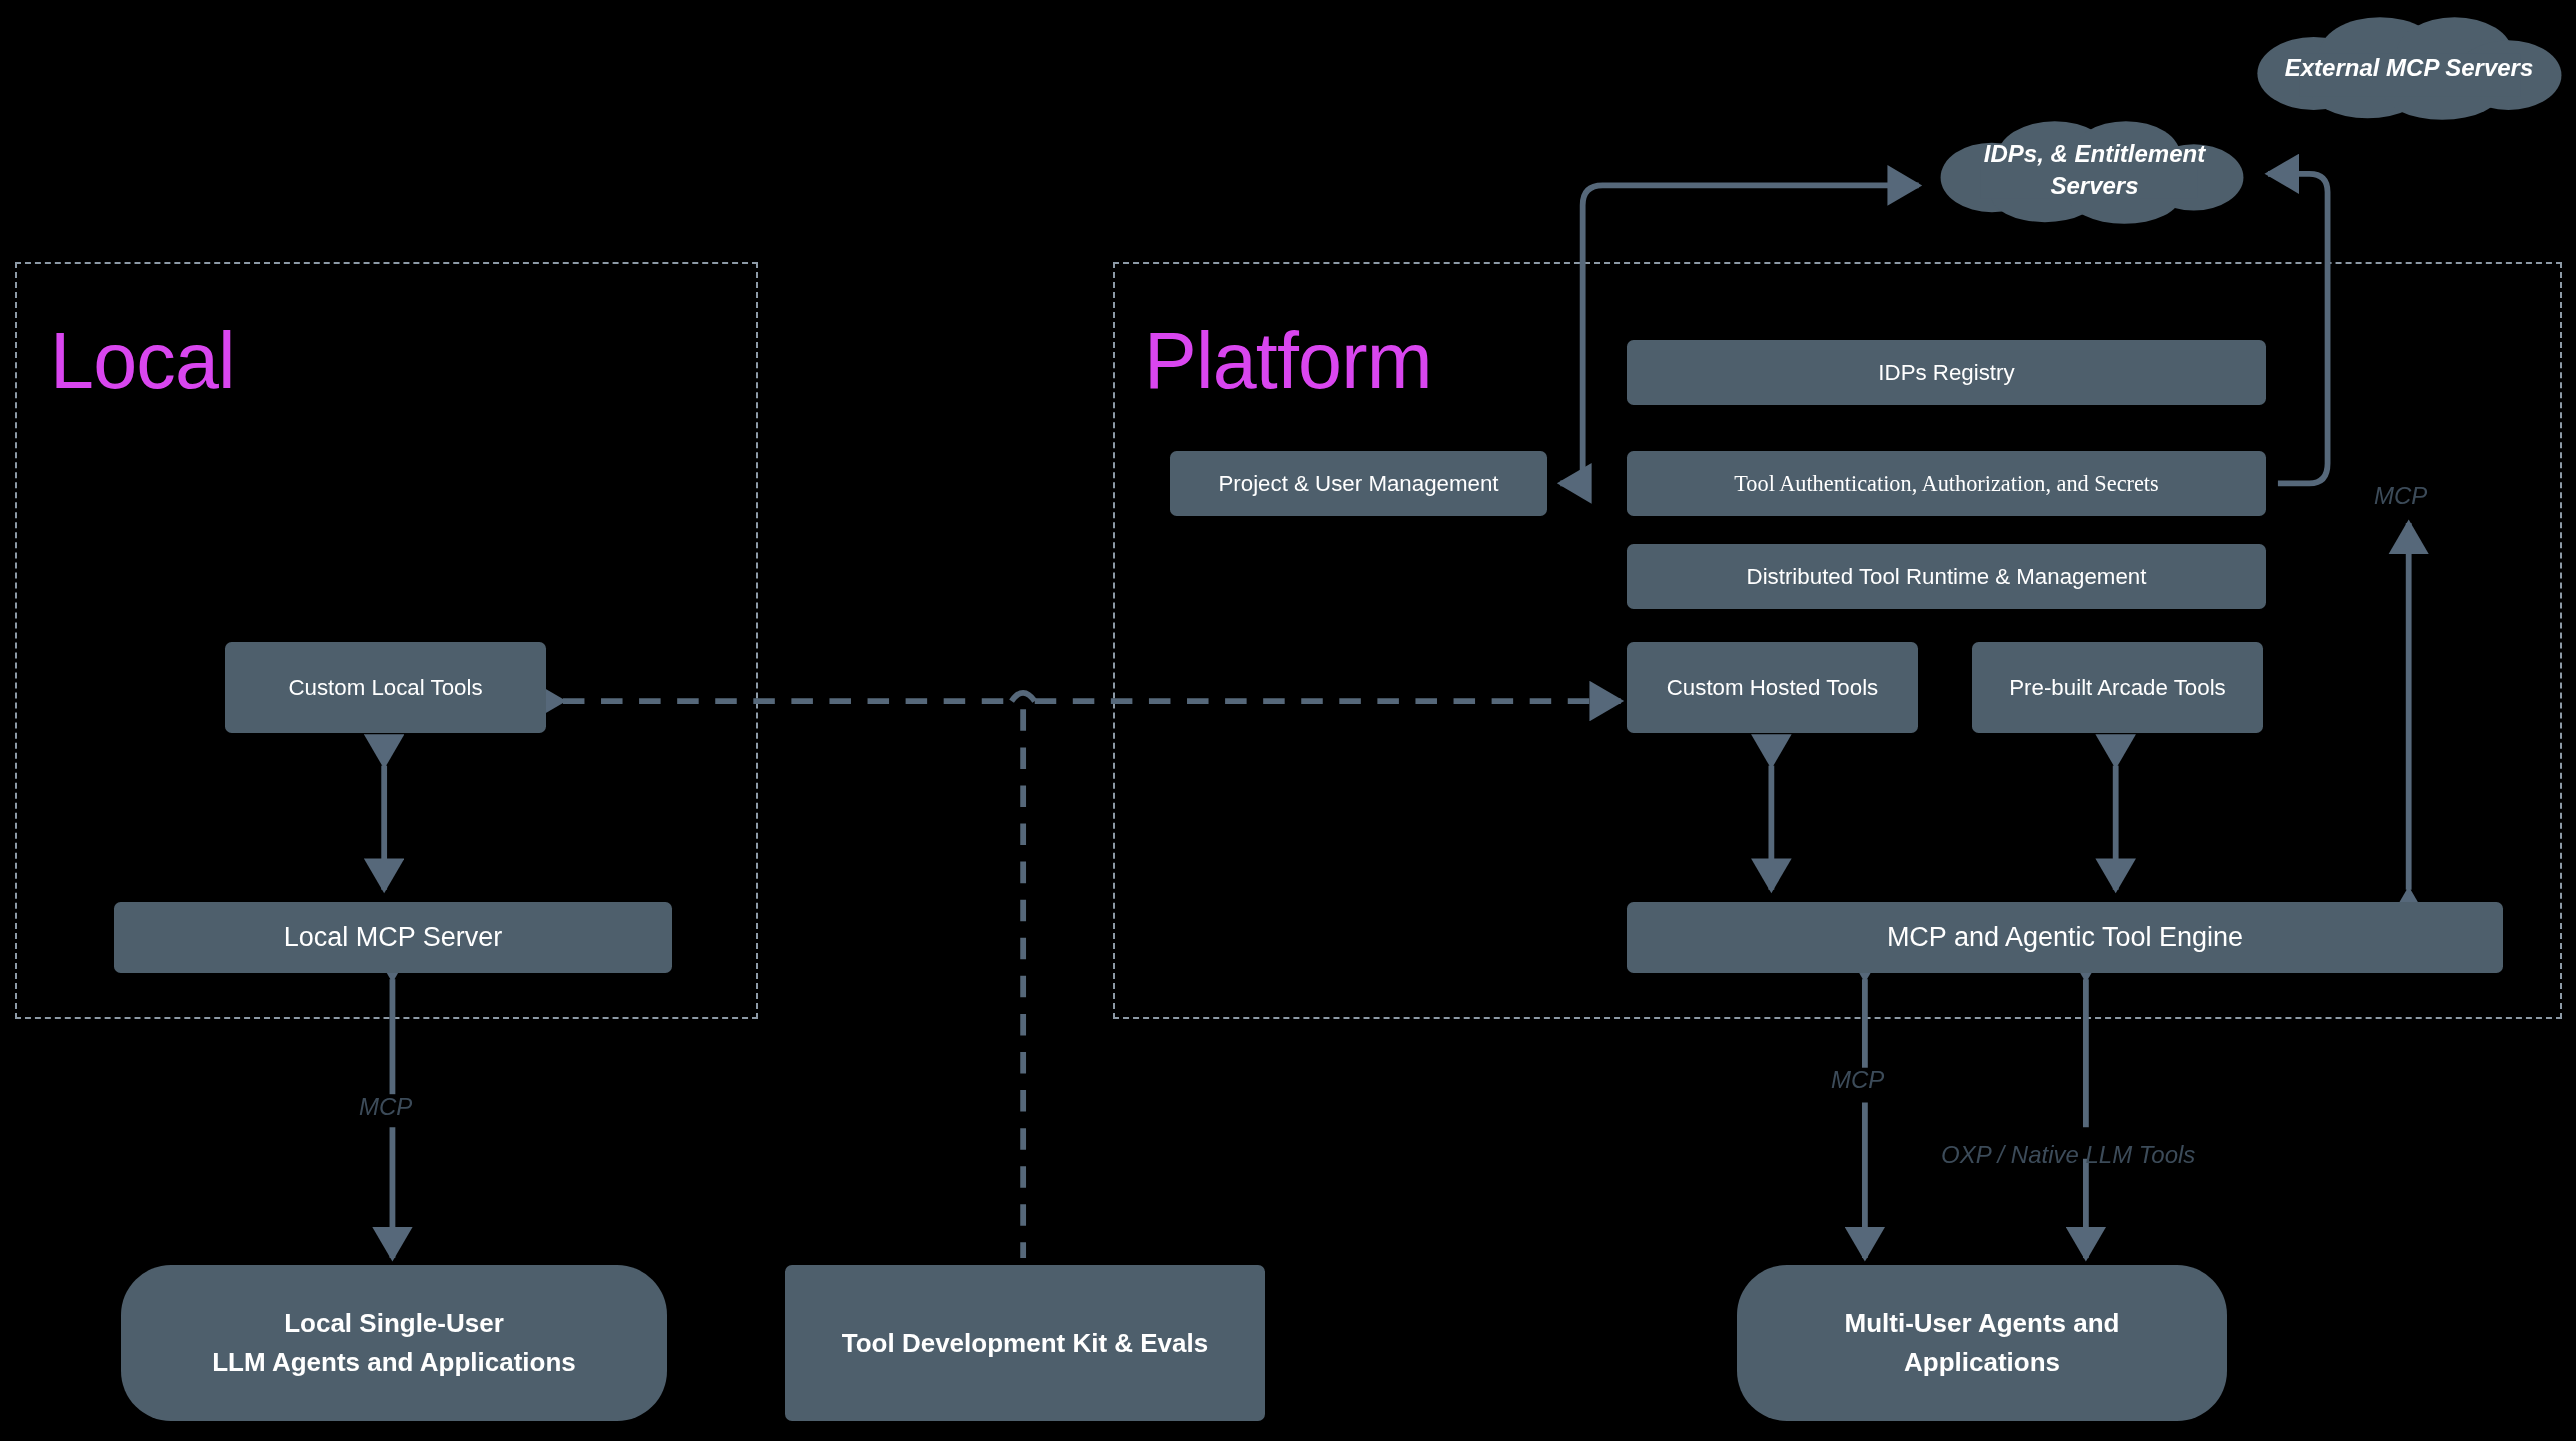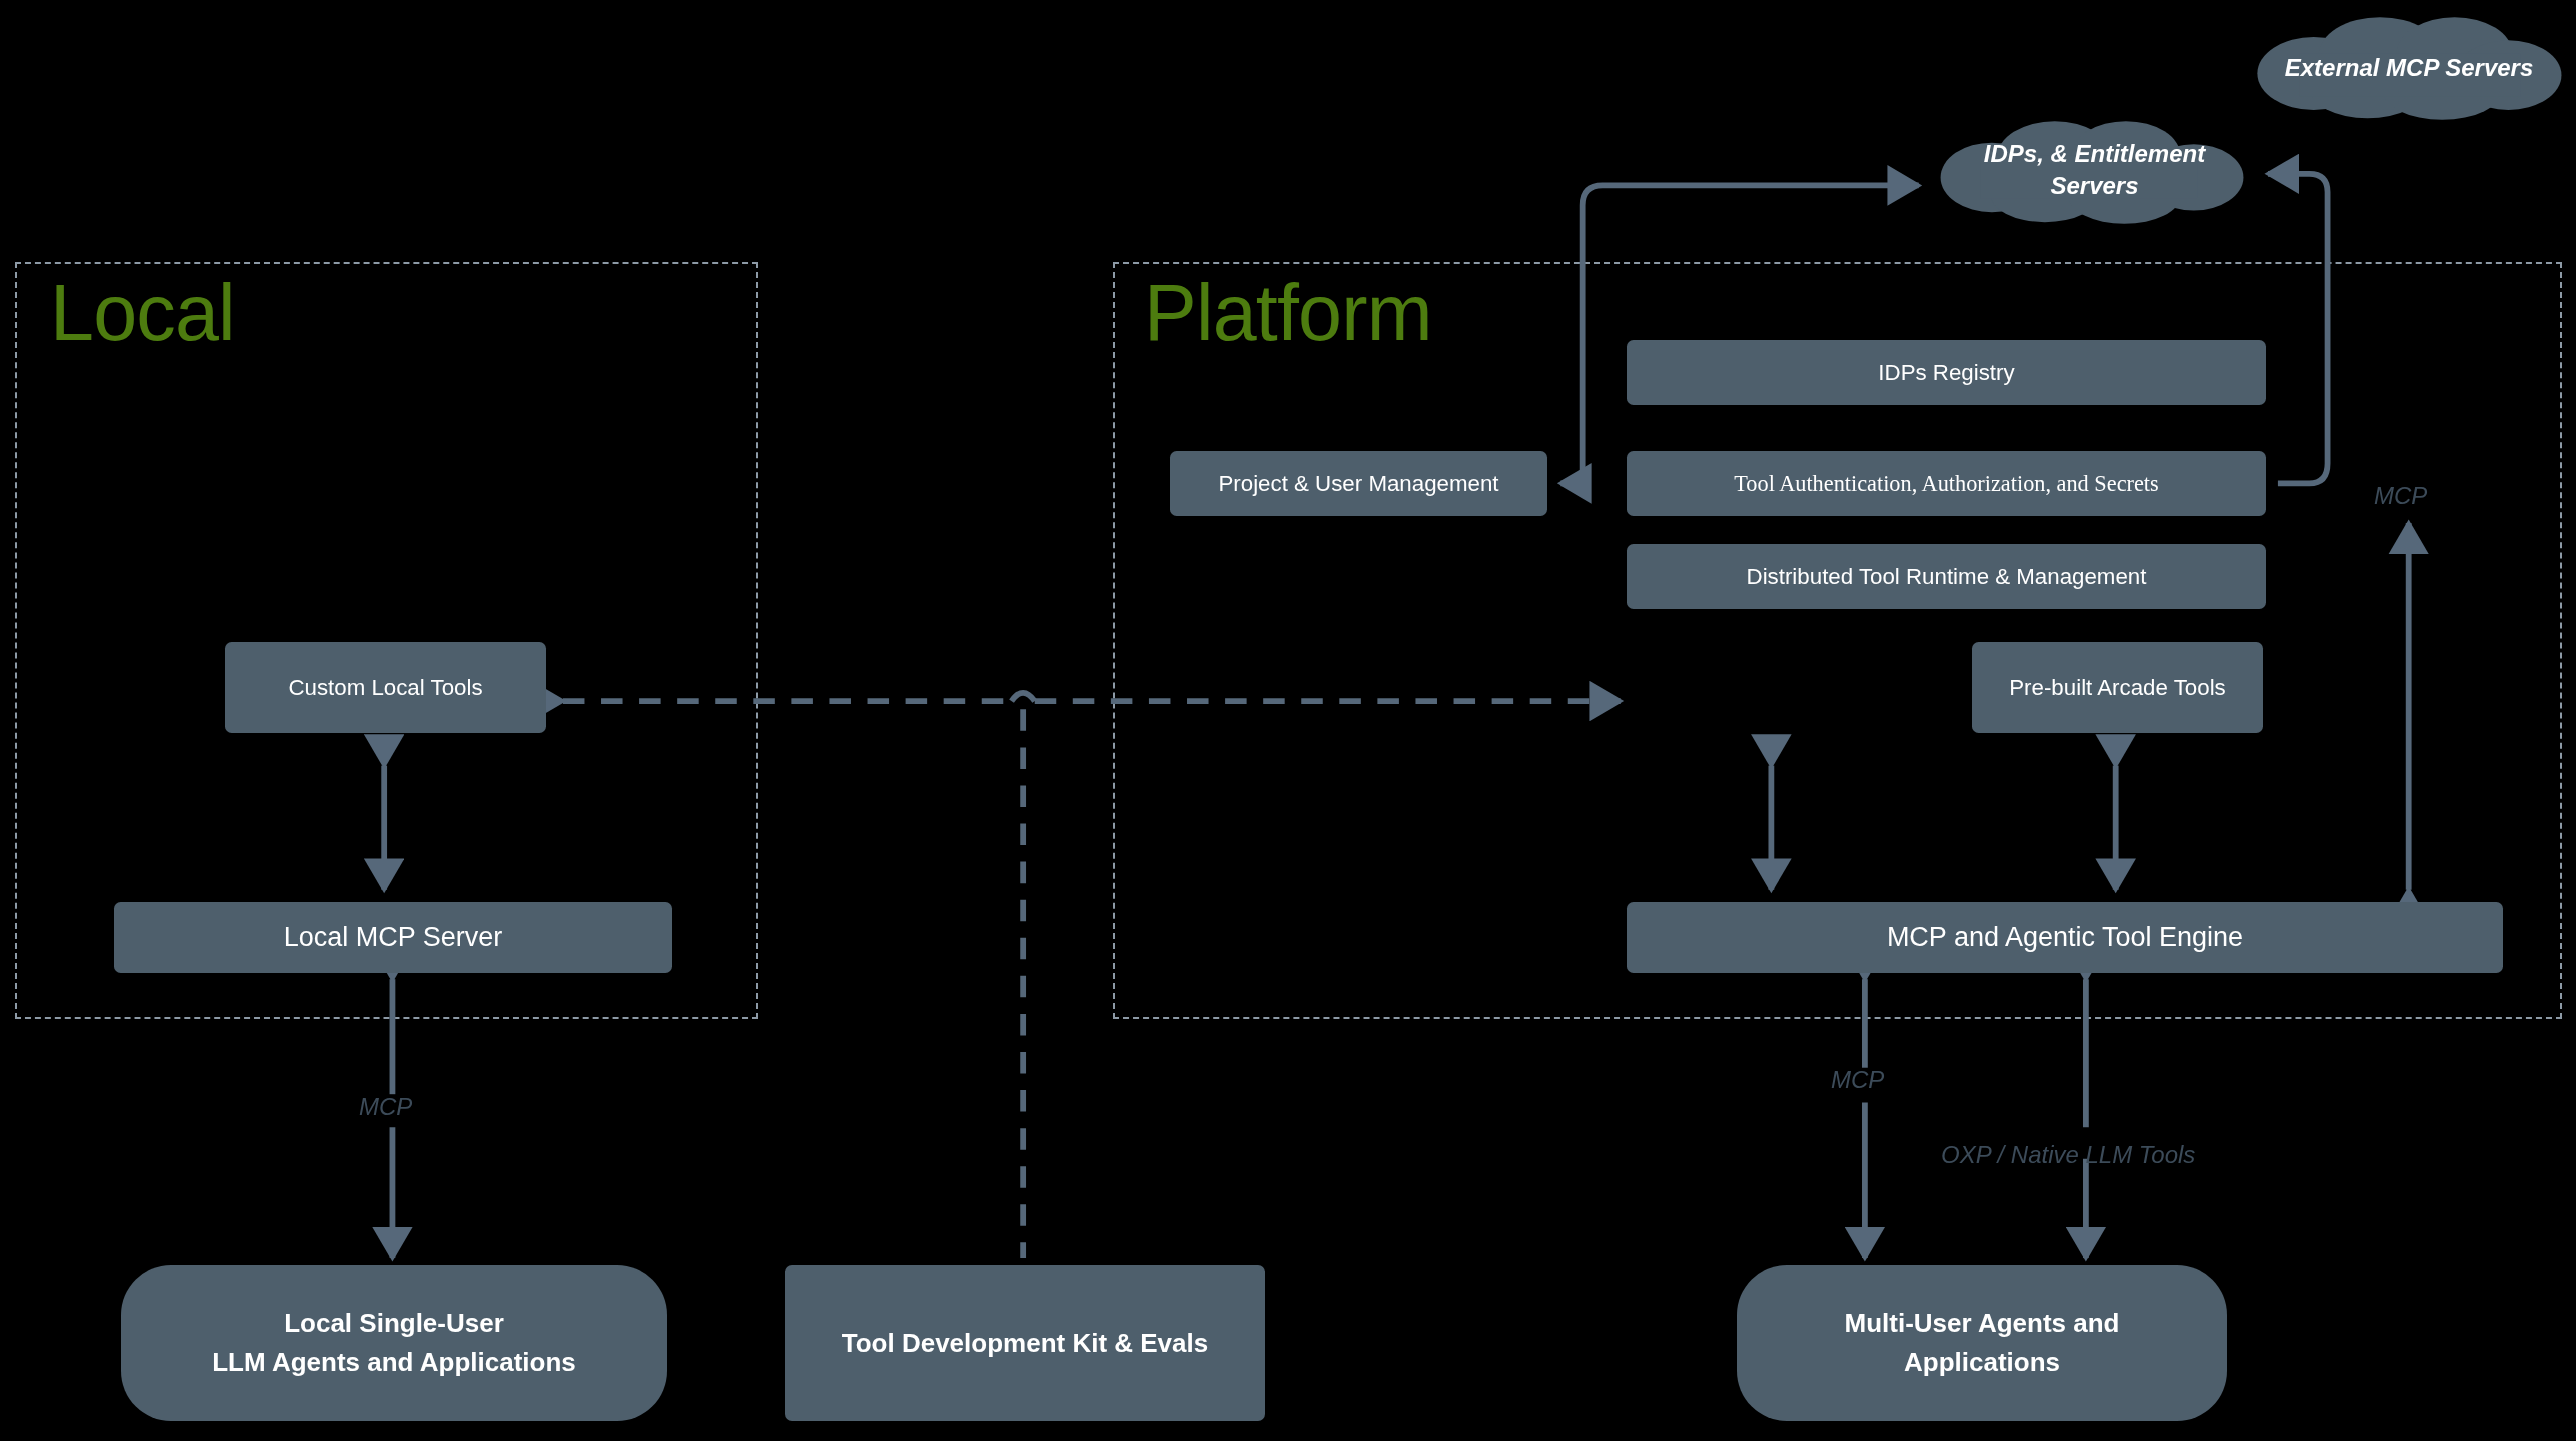--- a/index.html
+++ b/index.html
@@ -2,22 +2,22 @@
 <html style="font-size:13.2px"><head>
 <meta charset="utf-8">
 <style>
   html,body{margin:0;padding:0;background:#000;}
   body{width:2576px;height:1441px;position:relative;overflow:hidden;
        font-family:"Liberation Sans","DejaVu Sans",sans-serif;}
   #stage{position:absolute;inset:0;width:2576px;height:1441px;}
   svg#wires{position:absolute;left:0;top:0;width:2576px;height:1441px;pointer-events:none;}
 
   .zone{position:absolute;border:2.5px dashed #8d9aa6;box-sizing:border-box;}
-  .zone-title{position:absolute;color:#4d7c0f;font-size:79px;line-height:1;
-              letter-spacing:-0.8px;white-space:nowrap;}
+  .zone-title{position:absolute;color:#d946ef;font-size:79px;line-height:1;
+              letter-spacing:-0.8px;white-space:nowrap;margin-top:48px;}
 
   .box{position:absolute;background:#4e5f6c;border-radius:6.6px;display:flex;
        align-items:center;justify-content:center;text-align:center;
        color:#fff;font-size:22.3px;box-sizing:border-box;padding:0 11.6px;}
   .box.lg{font-size:27px;}
   .pill{position:absolute;background:#4e5f6c;border-radius:50px;display:flex;
         align-items:center;justify-content:center;text-align:center;color:#fff;
         font-weight:bold;font-size:26px;line-height:1.5;box-sizing:border-box;padding:0 30px;}
   .sqbox{position:absolute;background:#4e5f6c;border-radius:7px;display:flex;
          align-items:center;justify-content:center;text-align:center;color:#fff;
@@ -136,20 +136,21 @@
 
   <div class="box" style="left:225px;top:642px;width:321px;height:91px;">Custom Local Tools</div>
   <div class="box lg" style="left:114px;top:902px;width:558px;height:71px;">Local MCP Server</div>
 
   <div class="box" style="left:1170px;top:451px;width:377px;height:65px;">Project &amp; User Management</div>
 
   <div class="box" style="left:1627px;top:340px;width:639px;height:65px;">IDPs Registry</div>
   <div class="box" style="left:1627px;top:451px;width:639px;height:65px;font-family:Liberation Serif, serif;">Tool Authentication, Authorization, and Secrets</div>
   <div class="box" style="left:1627px;top:544px;width:639px;height:65px;">Distributed Tool Runtime &amp; Management</div>
 
+  <div class="box" style="left:1627px;top:642px;width:291px;height:91px;">Custom Hosted Tools</div>
   <div class="box" style="left:1972px;top:642px;width:291px;height:91px;">Pre-built Arcade Tools</div>
 
   <div class="box lg" style="left:1627px;top:902px;width:876px;height:71px;">MCP and Agentic Tool Engine</div>
 
   <div class="pill" style="left:121px;top:1265px;width:546px;height:156px;flex-direction:column;">
     <span>Local Single-User</span>
     <span>LLM Agents and Applications</span>
   </div>
 
   <div class="sqbox" style="left:785px;top:1265px;width:480px;height:156px;">Tool Development Kit &amp; Evals</div>

